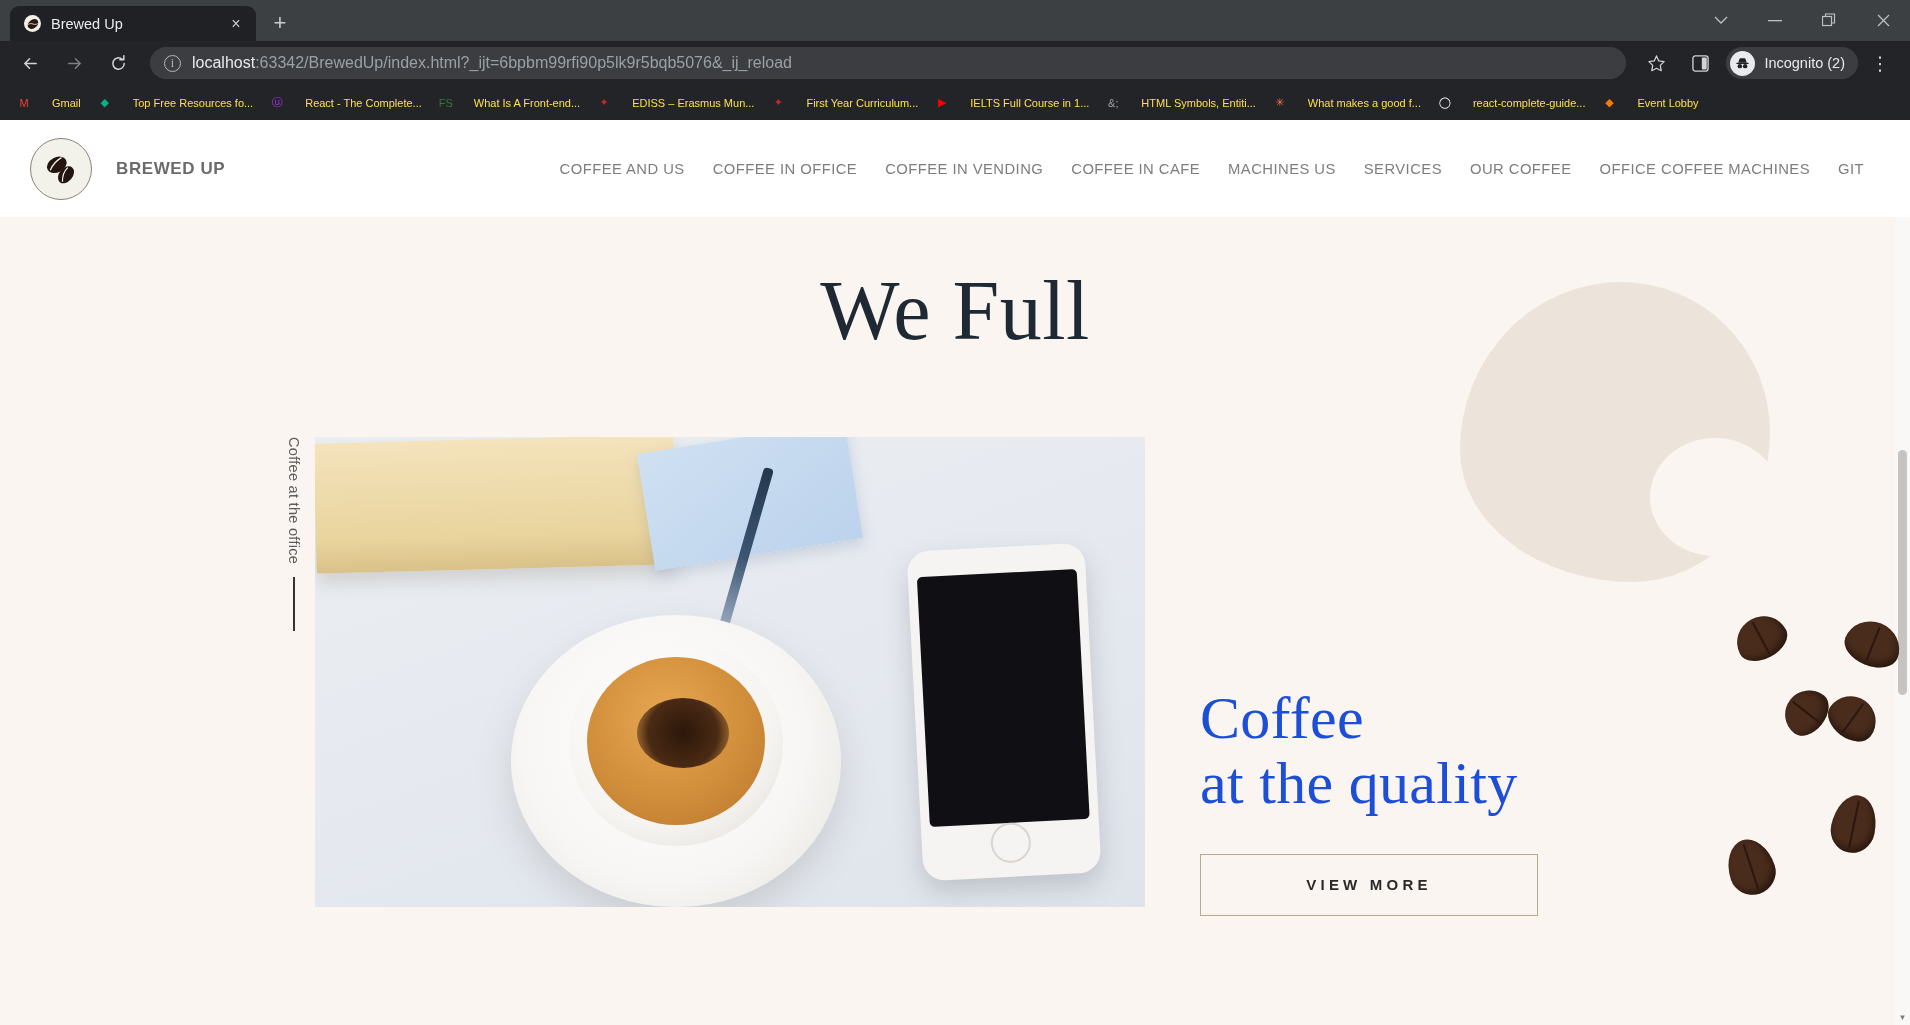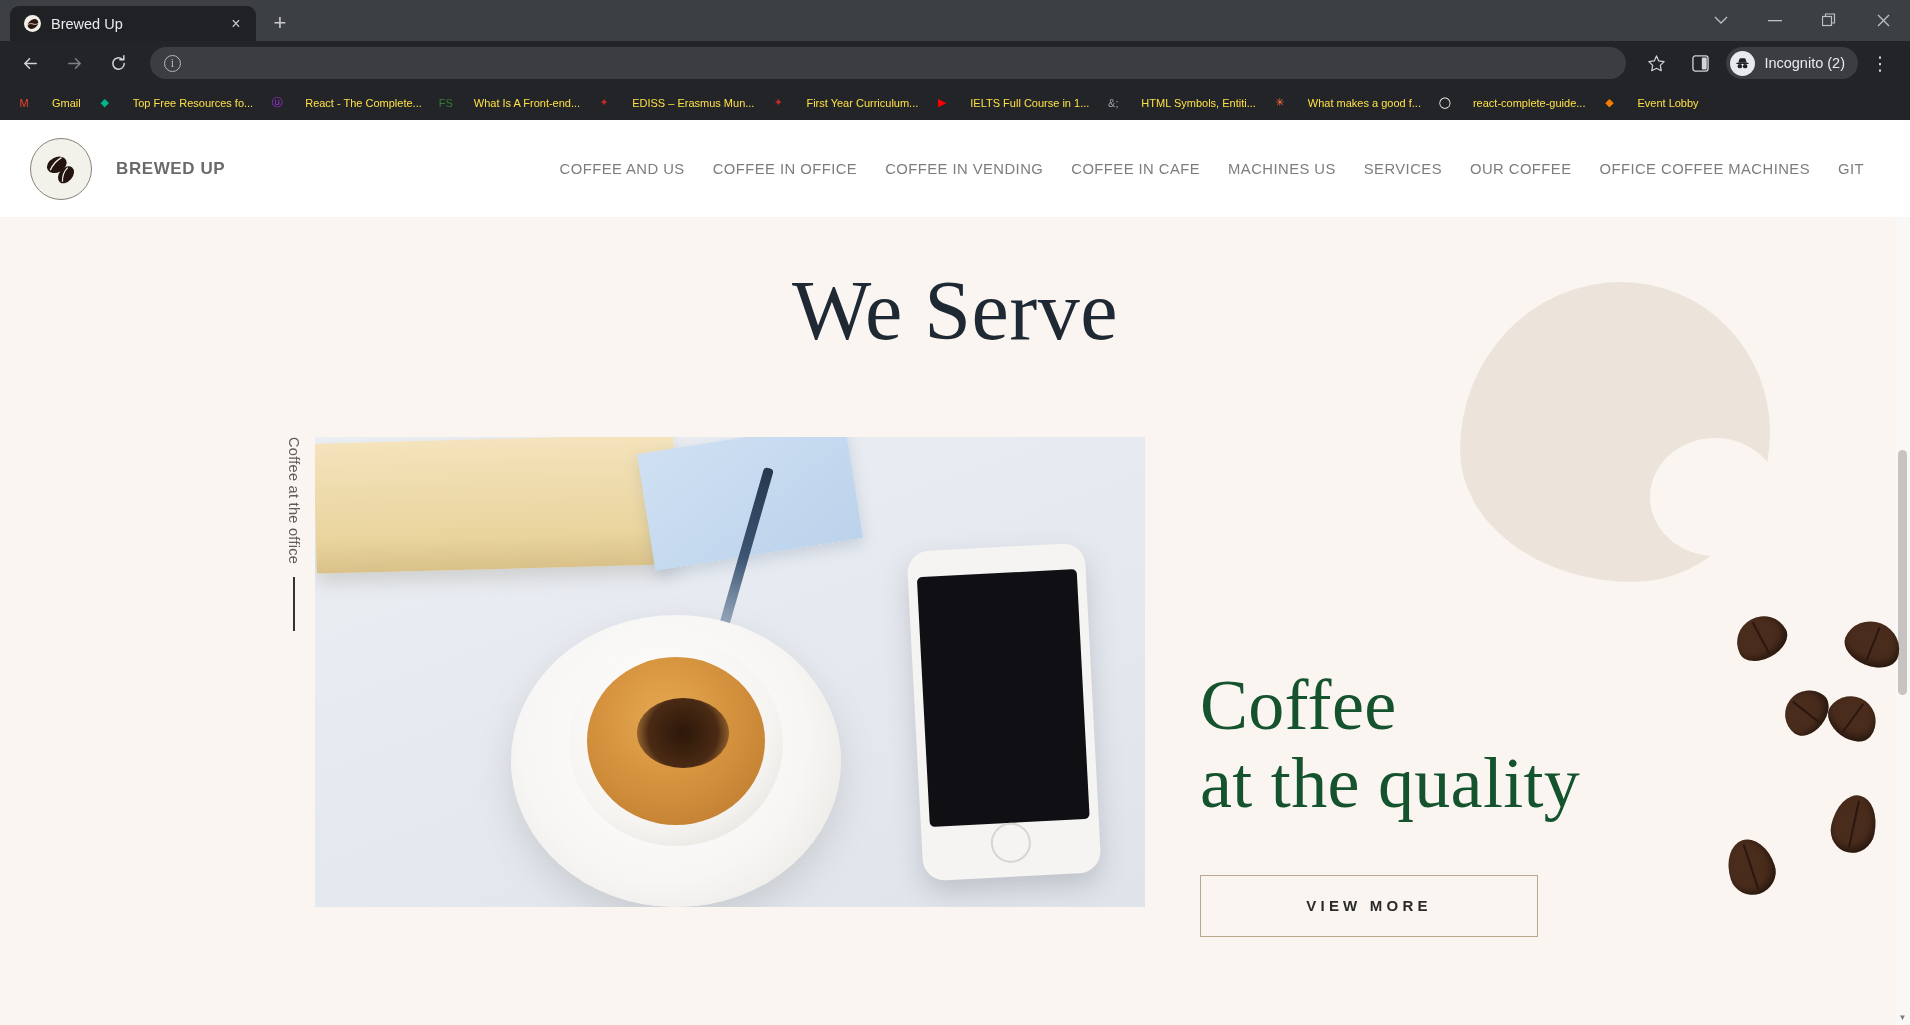--- a/index.html
+++ b/index.html
@@ -245,25 +245,25 @@
   .ph-crema::after {
     content: ""; position: absolute; left: 28%; top: 24%;
     width: 92px; height: 70px;
     background: radial-gradient(circle at 50% 50%, #2c1709 0%, #4a2a14 60%, rgba(90,55,25,0) 100%);
     border-radius: 50%;
   }
 
   .feature-copy { position: absolute; left: 1200px; top: 240px; }
   .feature-copy h2 {
     font-family: "Liberation Serif", serif;
-    font-size: 72px; line-height: 1.08; font-weight: 400;
-    color: #14532d; letter-spacing: .3px;
+    font-size: 60px; line-height: 1.08; font-weight: 400;
+    color: #1d4ed8; letter-spacing: .3px; margin-top: 19px;
   }
   .btn-viewmore {
-    margin-top: 52px; width: 338px; height: 62px;
+    margin-top: 38px; width: 338px; height: 62px;
     border: 1.4px solid #b8a88c; background: transparent;
     display: flex; align-items: center; justify-content: center;
     font-size: 15px; letter-spacing: 4.2px; color: #2a2a2a;
     font-weight: 600;
   }
 
   
   .scrollbar {
     position: absolute; right: 0; top: 120px;
     width: 15px; height: 905px; background: #faf8f6;
@@ -335,20 +335,21 @@
     </div>
     <div class="tb-icon">
       <svg width="19" height="19" viewBox="0 0 20 20">
         <path d="M16 10 A6 6 0 1 1 14 5.6" stroke="#d0d3d7" stroke-width="1.6" fill="none" stroke-linecap="round"></path>
         <path d="M15.6 1.8 V6 H11.4" stroke="#d0d3d7" stroke-width="1.6" fill="none" stroke-linecap="round" stroke-linejoin="round"></path>
       </svg>
     </div>
 
     <div class="omnibox">
       <div class="omni-info">i</div>
+      <div class="omni-text"><b>localhost</b><span>:63342/BrewedUp/index.html?_ijt=6bpbm99rfi90p5lk9r5bqb5076&amp;_ij_reload</span></div>
     </div>
 
     <div class="tb-icon">
       <svg width="19" height="19" viewBox="0 0 20 20">
           <path d="M10 2 L12.4 7.3 L18 8 L14 12 L15 17.6 L10 15 L5 17.6 L6 12 L2 8 L7.6 7.3 Z" stroke="#d0d3d7" stroke-width="1.3" fill="none" stroke-linejoin="round"></path>
         </svg>
     </div>
     <div class="tb-icon">
       <svg width="17" height="17" viewBox="0 0 18 18">
           <rect x="1" y="1" width="16" height="16" rx="2.4" stroke="#d0d3d7" stroke-width="1.4" fill="none"></rect>
@@ -447,21 +448,21 @@
     <div class="hero">
       <div class="hero-blob"></div>
 
       <div class="bean" style="left:1735px; top:400px; width:52px; height:42px; transform:rotate(-28deg);"></div>
       <div class="bean" style="left:1845px; top:405px; width:56px; height:44px; transform:rotate(22deg);"></div>
       <div class="bean" style="left:1782px; top:475px; width:48px; height:40px; transform:rotate(-52deg);"></div>
       <div class="bean" style="left:1828px; top:480px; width:50px; height:42px; transform:rotate(36deg);"></div>
       <div class="bean" style="left:1832px; top:578px; width:44px; height:58px; transform:rotate(12deg);"></div>
       <div class="bean" style="left:1728px; top:622px; width:46px; height:56px; transform:rotate(-18deg);"></div>
 
-      <h1>We Serve</h1>
+      <h1>We Full</h1>
     </div>
 
     <div class="feature">
       <div class="feature-label">
         <span>Coffee at the office</span>
         <i></i>
       </div>
 
       <div class="feature-photo">
         <div class="ph-book"></div>

